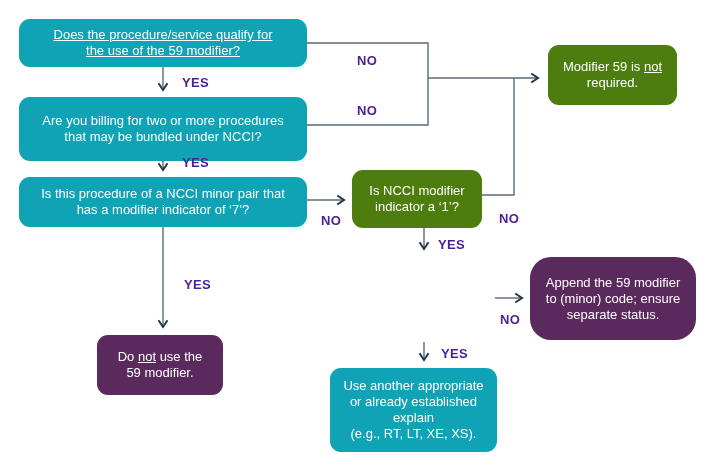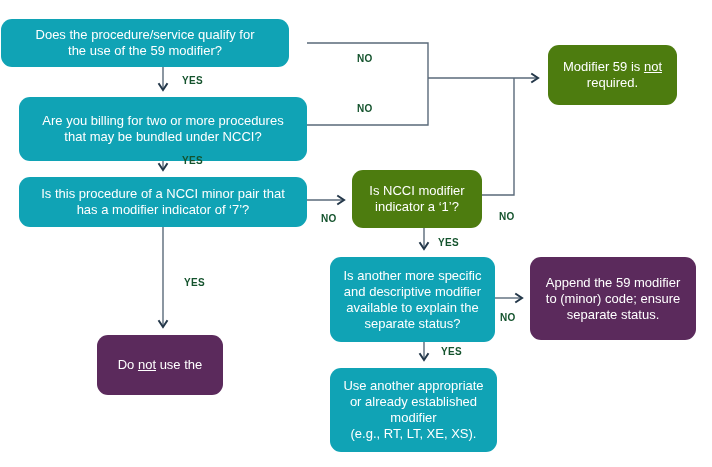--- a/index.html
+++ b/index.html
@@ -27,33 +27,33 @@
     padding: 4px 6px;
   }
   .teal   { background: #10a3b5; }
   .green  { background: #4d7c0f; }
   .purple { background: #5b2a5c; }
   .tline { display: block; }
   .u { text-decoration: underline; }
   .edge-label {
     position: absolute;
     z-index: 2;
-    font-size: 10px;
+    font-size: 13px;
     font-weight: bold;
-    color: #14532d;
+    color: #4c1d95;
     letter-spacing: 0.3px;
   }
   
-  #q1  { left: 1px;  top: 19px;  width: 288px; height: 48px; }
+  #q1  { left: 19px;  top: 19px;  width: 288px; height: 48px; text-decoration: underline; }
   #q2  { left: 19px;  top: 97px;  width: 288px; height: 64px; }
   #q3  { left: 19px;  top: 177px; width: 288px; height: 50px; }
   #r1  { left: 548px; top: 45px;  width: 129px; height: 60px; }
   #q4  { left: 352px; top: 170px; width: 130px; height: 58px; }
   #q5  { left: 330px; top: 257px; width: 165px; height: 85px; }
-  #r2  { left: 530px; top: 257px; width: 166px; height: 83px; }
+  #r2  { left: 530px; top: 257px; width: 166px; height: 83px; border-radius: 21px; }
   #r3  { left: 97px;  top: 335px; width: 126px; height: 60px; }
   #r4  { left: 330px; top: 368px; width: 167px; height: 84px; }
 </style>
 </head>
 <body>
 
 <div class="canvas">
 
   <svg class="connectors" width="712" height="467" viewBox="0 0 712 467">
     <defs>
@@ -106,55 +106,48 @@
     </div>
   </div>
 
   <div id="q4" class="box green">
     <div>
       <span class="tline">Is NCCI modifier</span>
       <span class="tline">indicator a ‘1’?</span>
     </div>
   </div>
 
-  <div id="q5" class="box teal">
-    <div>
-      <span class="tline">Is another more specific</span>
-      <span class="tline">and descriptive modifier</span>
-      <span class="tline">available to explain the</span>
-      <span class="tline">separate status?</span>
-    </div>
-  </div>
 
   <div id="r1" class="box green">
     <div>
       <span class="tline"><span>Modifier 59 is </span><span class="u">not</span></span>
       <span class="tline">required.</span>
     </div>
   </div>
 
   <div id="r2" class="box purple">
     <div>
       <span class="tline">Append the 59 modifier</span>
       <span class="tline">to (minor) code; ensure</span>
       <span class="tline">separate status.</span>
     </div>
   </div>
 
   <div id="r3" class="box purple">
     <div>
       <span class="tline"><span>Do </span><span class="u">not</span><span> use the</span></span>
+      <span class="tline">59 modifier.</span>
     </div>
   </div>
 
   <div id="r4" class="box teal">
     <div>
       <span class="tline">Use another appropriate</span>
       <span class="tline">or already established</span>
-      <span class="tline">modifier</span>
+      <span class="tline">explain</span>
       <span class="tline">(e.g., RT, LT, XE, XS).</span>
     </div>
   </div>
 
   <div class="edge-label" style="left:182px; top:75px;">YES</div>
   <div class="edge-label" style="left:182px; top:155px;">YES</div>
   <div class="edge-label" style="left:184px; top:277px;">YES</div>
   <div class="edge-label" style="left:438px; top:237px;">YES</div>
   <div class="edge-label" style="left:441px; top:346px;">YES</div>
   <div class="edge-label" style="left:357px; top:53px;">NO</div>

